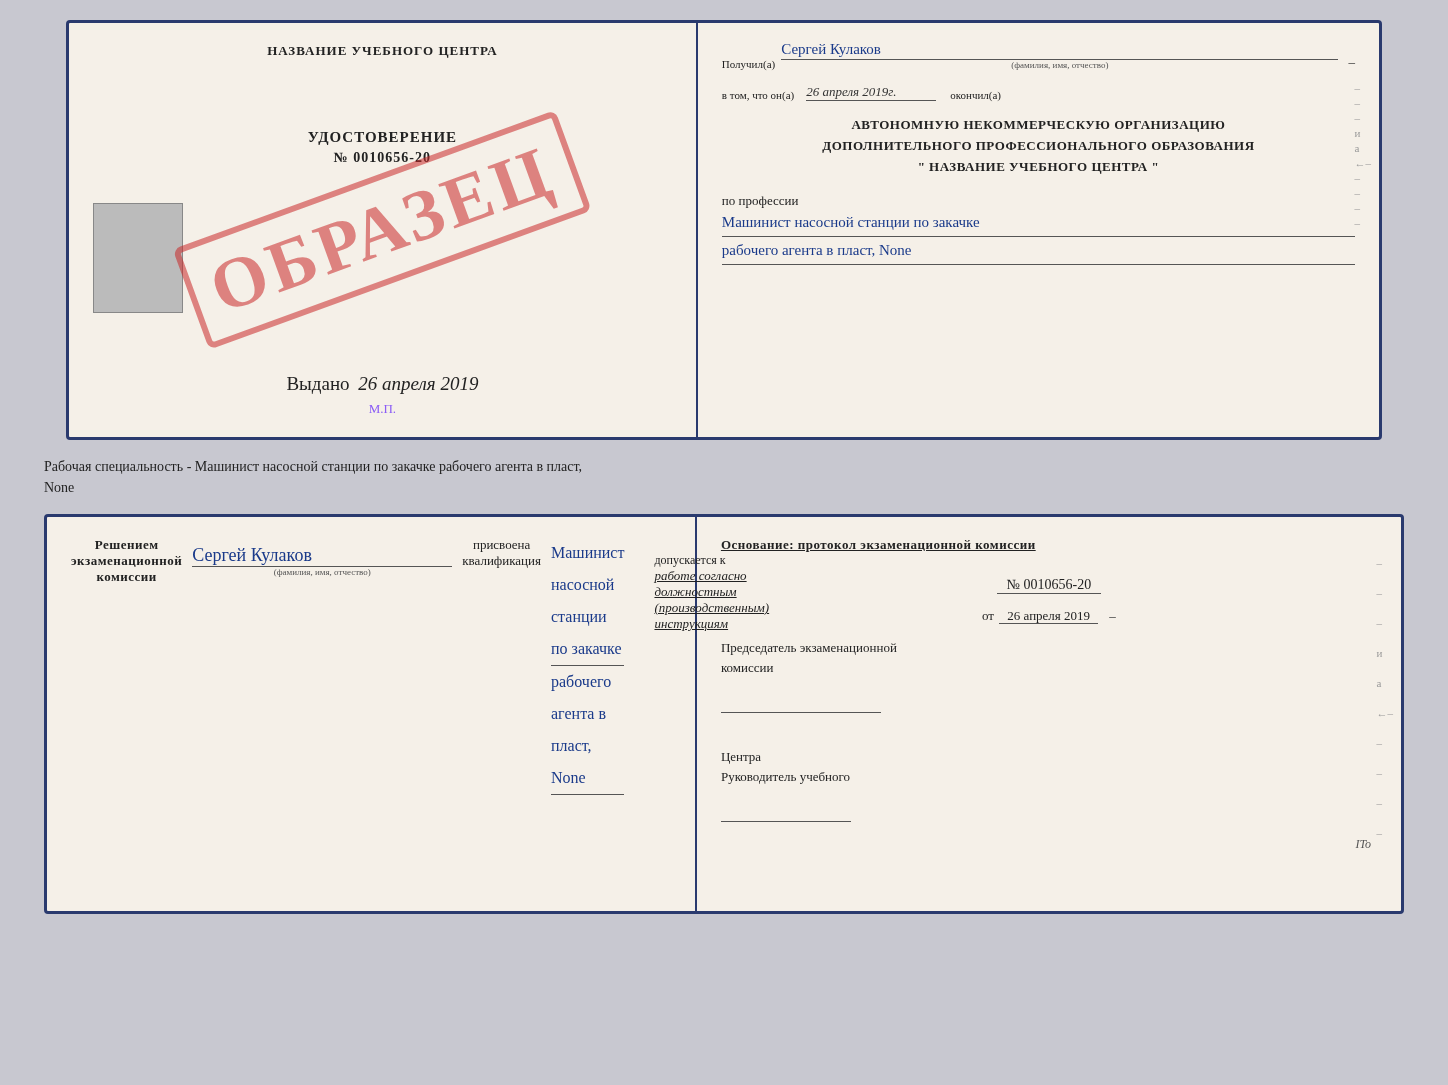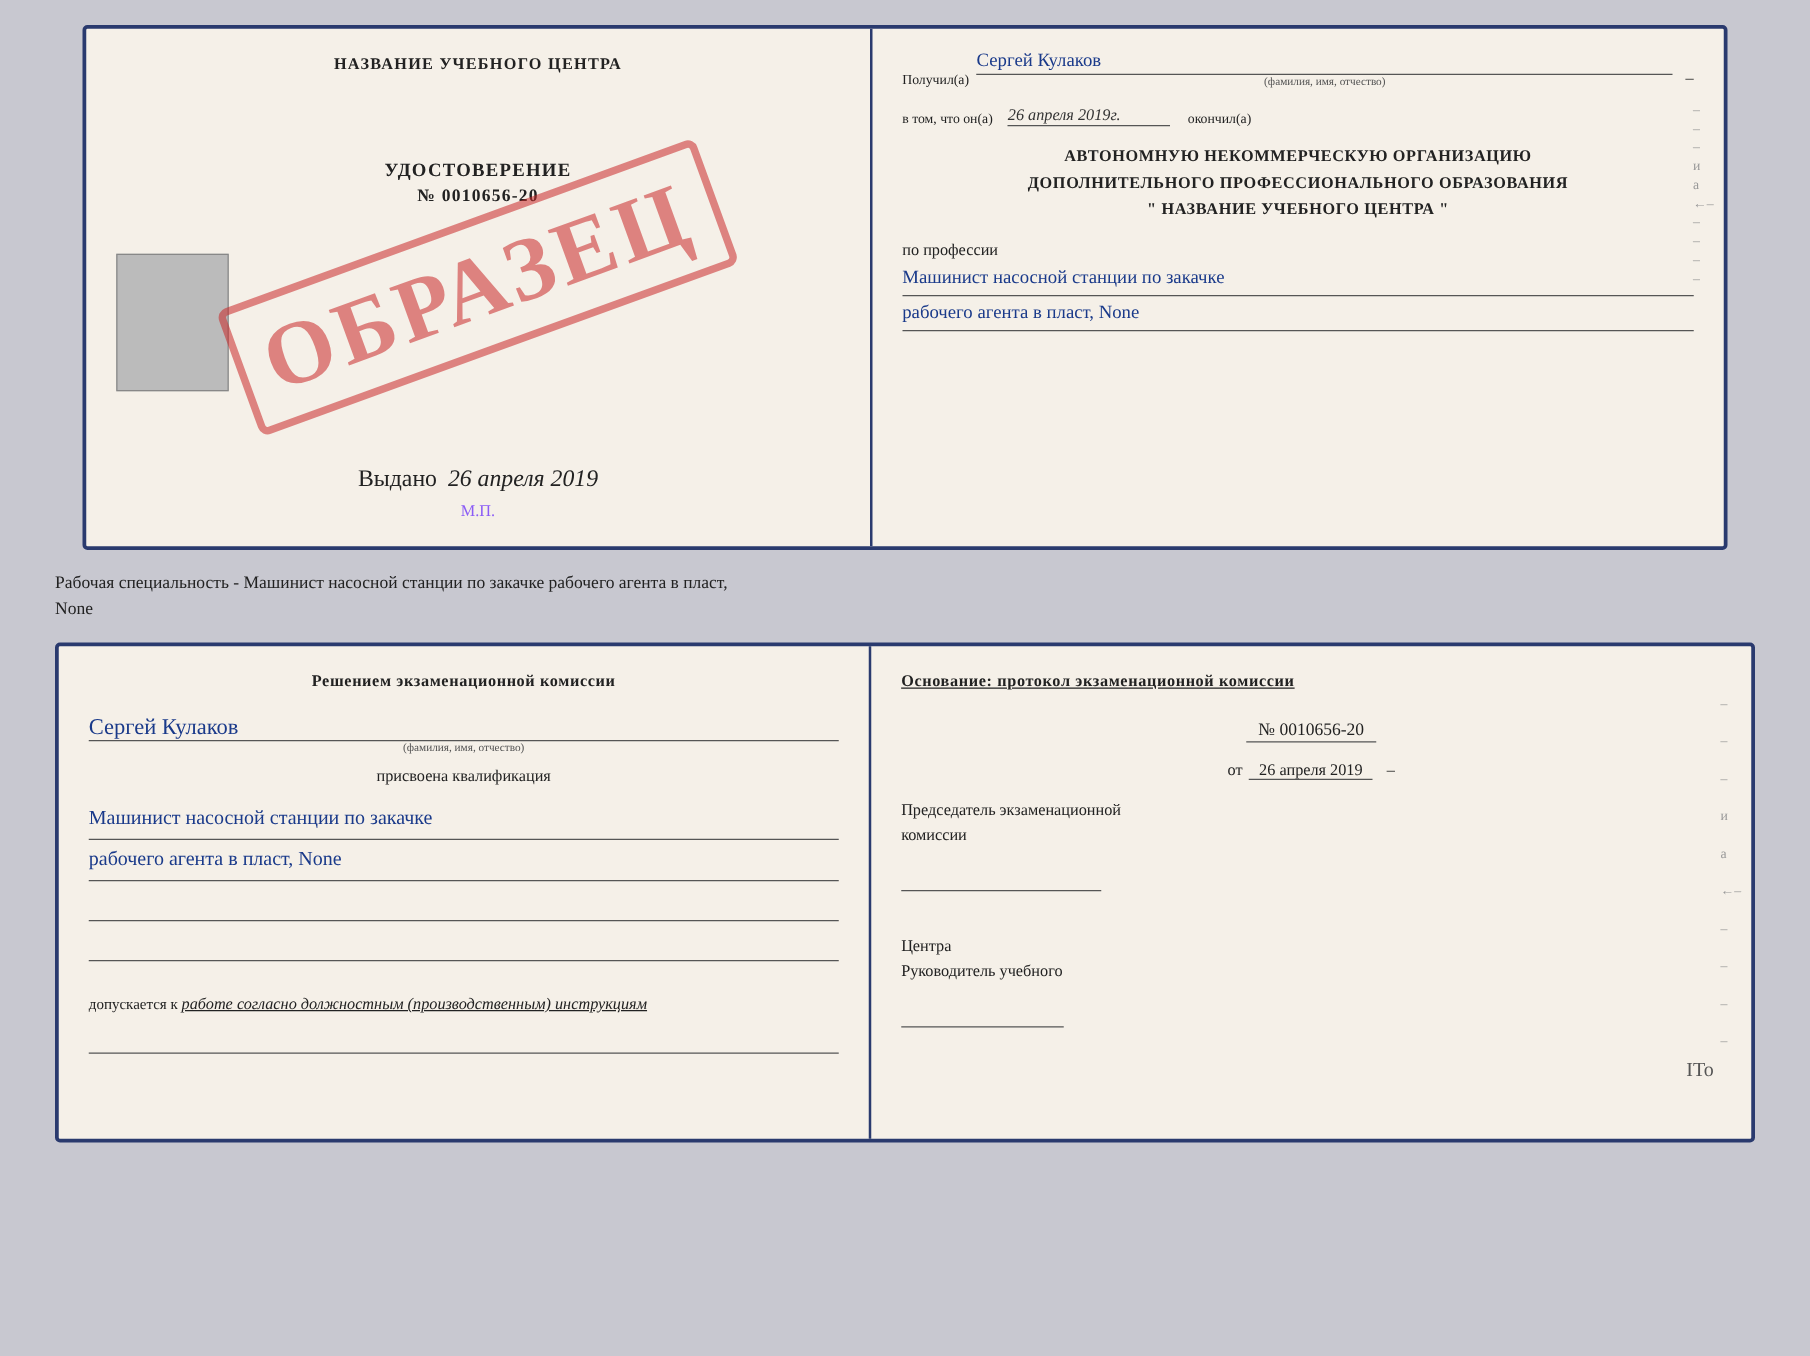--- a/index.html
+++ b/index.html
@@ -209,21 +209,21 @@
       border-radius: 4px;
       min-height: 400px;
       position: relative;
     }
 
     .doc-bottom-left {
       width: 48%;
       border-right: 2px solid #2a3a6e;
       padding: 20px 24px;
       display: flex;
-      flex-direction: column;
+      flex-direction: row;
       gap: 10px;
       position: relative;
     }
 
     .doc-bottom-right {
       width: 52%;
       padding: 20px 24px;
       display: flex;
       flex-direction: column;
       gap: 14px;
@@ -329,23 +329,24 @@
     }
 
     .right-dash-item {
       font-size: 11px;
       color: #999;
     }
 
     .ito-text {
       position: absolute;
       right: 30px;
-      top: 331px;
-      font-size: 16px;
+      top: 320px;
+      font-size: 12px;
       color: #555;
+      font-style: italic;
     }
   </style>
 </head>
 <body>
 
 <div class="document-top">
 
   <div class="doc-left">
     <div class="center-title">НАЗВАНИЕ УЧЕБНОГО ЦЕНТРА</div>
 

